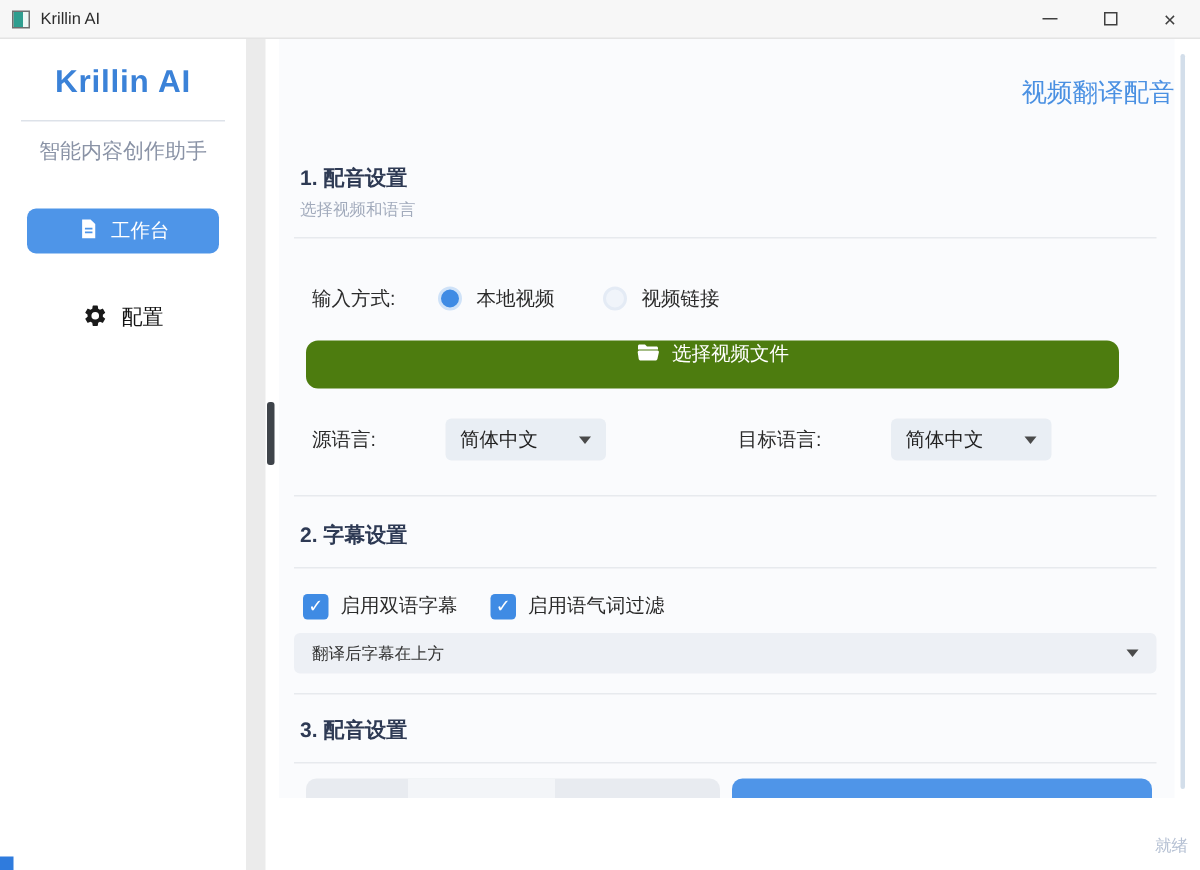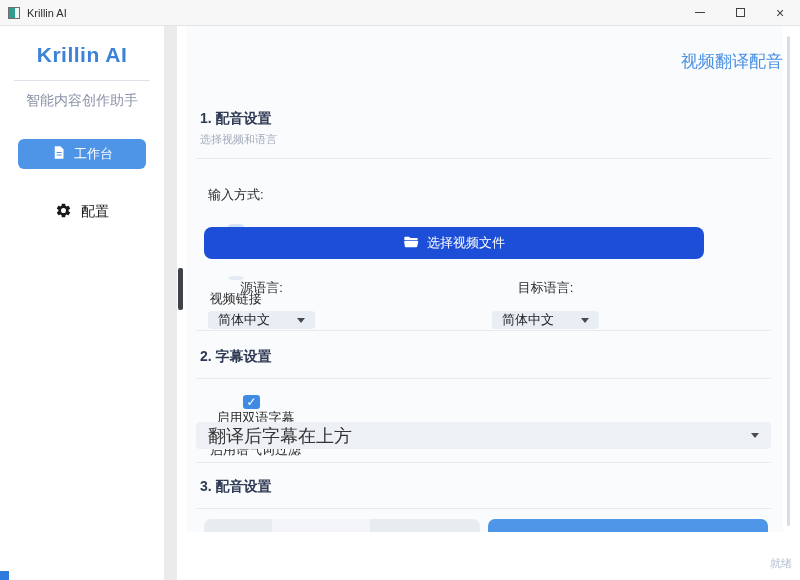--- a/index.html
+++ b/index.html
@@ -36,42 +36,42 @@
   
   .content { position:absolute; left:186px; top:26px; width:597px; height:506px; background:#fafbfd; }
   .main-title { position:absolute; top:24px; left:0; width:100%; text-align:right; font-size:17px; color:#4a90e2; }
 
   .sec-head { position:absolute; left:14px; font-size:14px; color:#2e3a54; }
   .sec-num { font-weight:700; }
   .sec-name { font-weight:600; }
   .sec-sub { position:absolute; left:14px; font-size:11px; color:#a2abbc; }
   .divider { position:absolute; left:10px; right:12px; border-top:1px solid #e7eaee; }
 
-  .row { position:absolute; display:flex; align-items:center;flex-direction:column; }
+  .row { position:absolute; display:flex; align-items:center; }
   .field-label { font-size:13px; color:#2b2b2b; }
 
   .radio-on { width:16px; height:16px; border-radius:50%; background:#3f8be4; border:2px solid #cfe2f8; }
   .radio-off { width:16px; height:16px; border-radius:50%; background:#f0f4fa; border:2px solid #e4ebf5; }
   .radio-label { font-size:13px; color:#2b2b2b; }
 
-  .file-btn { position:absolute; left:18px; top:201px; width:500px; height:32px; background:#1d4ed8;
-              border-radius:8px; color:#fff; font-size:13px; display:flex; align-items:center;
+  .file-btn { position:absolute; left:18px; top:201px; width:542px; height:32px; background:#4d7c0f;
+              border-radius:8px; color:#fff; font-size:13px; display:flex; align-items:flex-start;
               justify-content:center; gap:8px; cursor:pointer; }
 
   .select-sm { height:28px; background:#e9eef4; border-radius:4px; display:flex; align-items:center;
-               padding:0 10px; font-size:13px; color:#222; gap:14px; cursor:pointer; min-width:107px; }
+               padding:0 10px; font-size:13px; color:#222; gap:14px; cursor:pointer; min-width:107px;margin-left:32px; }
   .caret { width:0; height:0; border-left:4px solid transparent; border-right:4px solid transparent;
            border-top:5px solid #4a4a4a; margin-left:auto; }
 
   .checkbox { width:17px; height:17px; background:#3f8be4; border-radius:3px; color:#fff; font-size:12px;
               display:flex; align-items:center; justify-content:center; cursor:pointer; }
   .cb-label { font-size:13px; color:#2b2b2b; margin-left:8px; }
 
   .select-wide { position:absolute; left:10px; top:396px; width:575px; height:27px; background:#edf0f5;
-                 border-radius:4px; display:flex; align-items:center; padding:0 12px; font-size:18px;
+                 border-radius:4px; display:flex; align-items:center; padding:0 12px; font-size:11px;
                  color:#333; cursor:pointer; }
 
   .cut-gray { position:absolute; left:18px; top:493px; width:276px; height:13px; background:#e8ebf0;
               border-radius:7px 7px 0 0; overflow:hidden; }
   .cut-gray-light { position:absolute; left:68px; top:0; width:98px; height:13px; background:#f3f5f8; }
   .cut-blue { position:absolute; left:302px; top:493px; width:280px; height:13px; background:#4f95e8;
               border-radius:7px 7px 0 0; }
 
   .right-scroll { position:absolute; left:787px; top:36px; width:3px; height:490px; background:#d3deea; border-radius:2px; }
 

